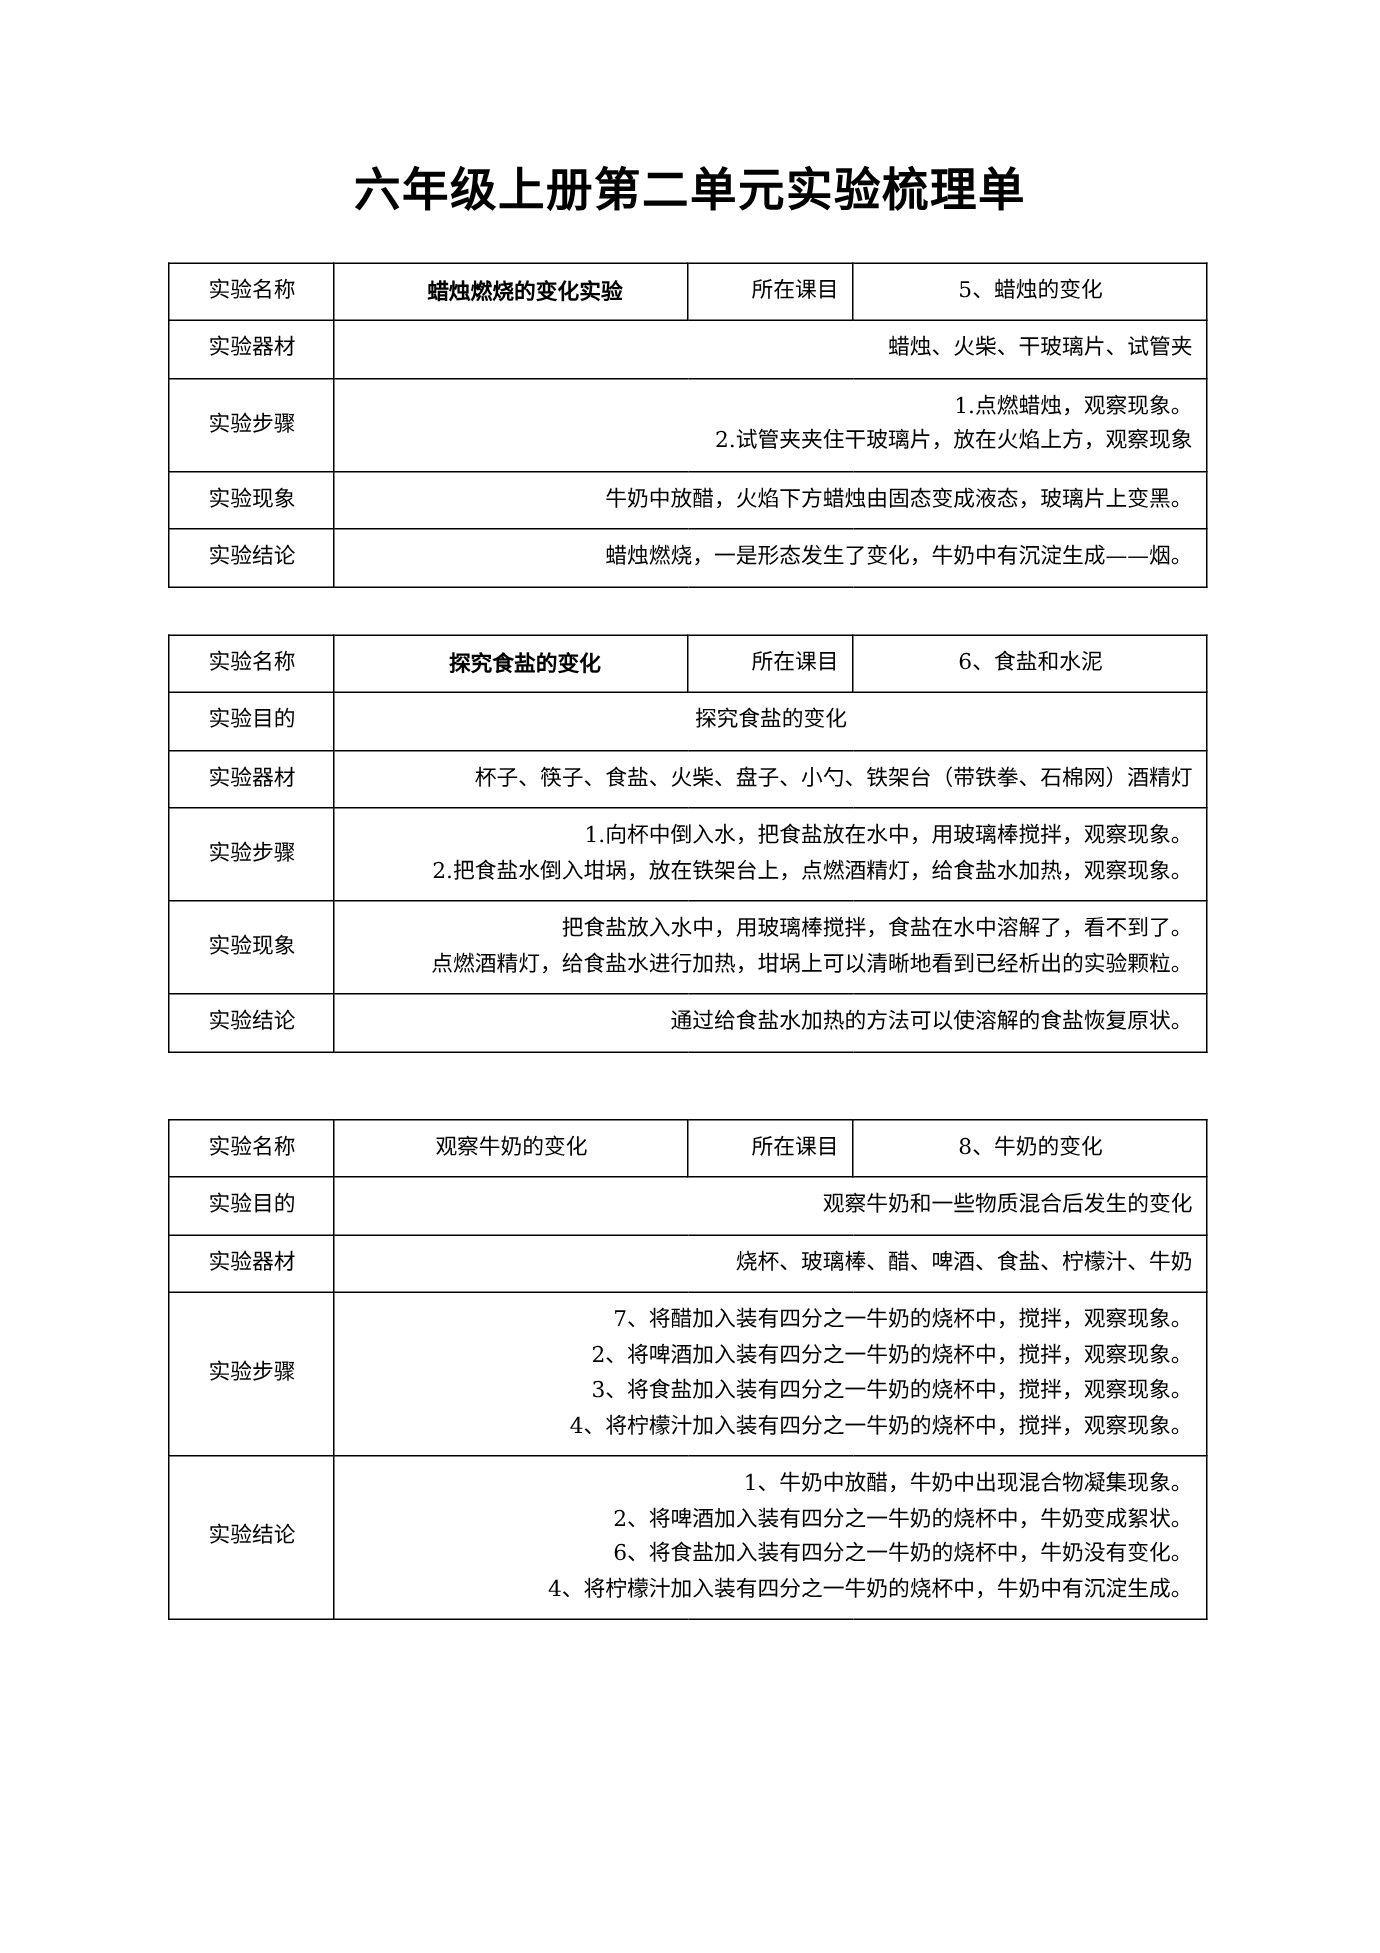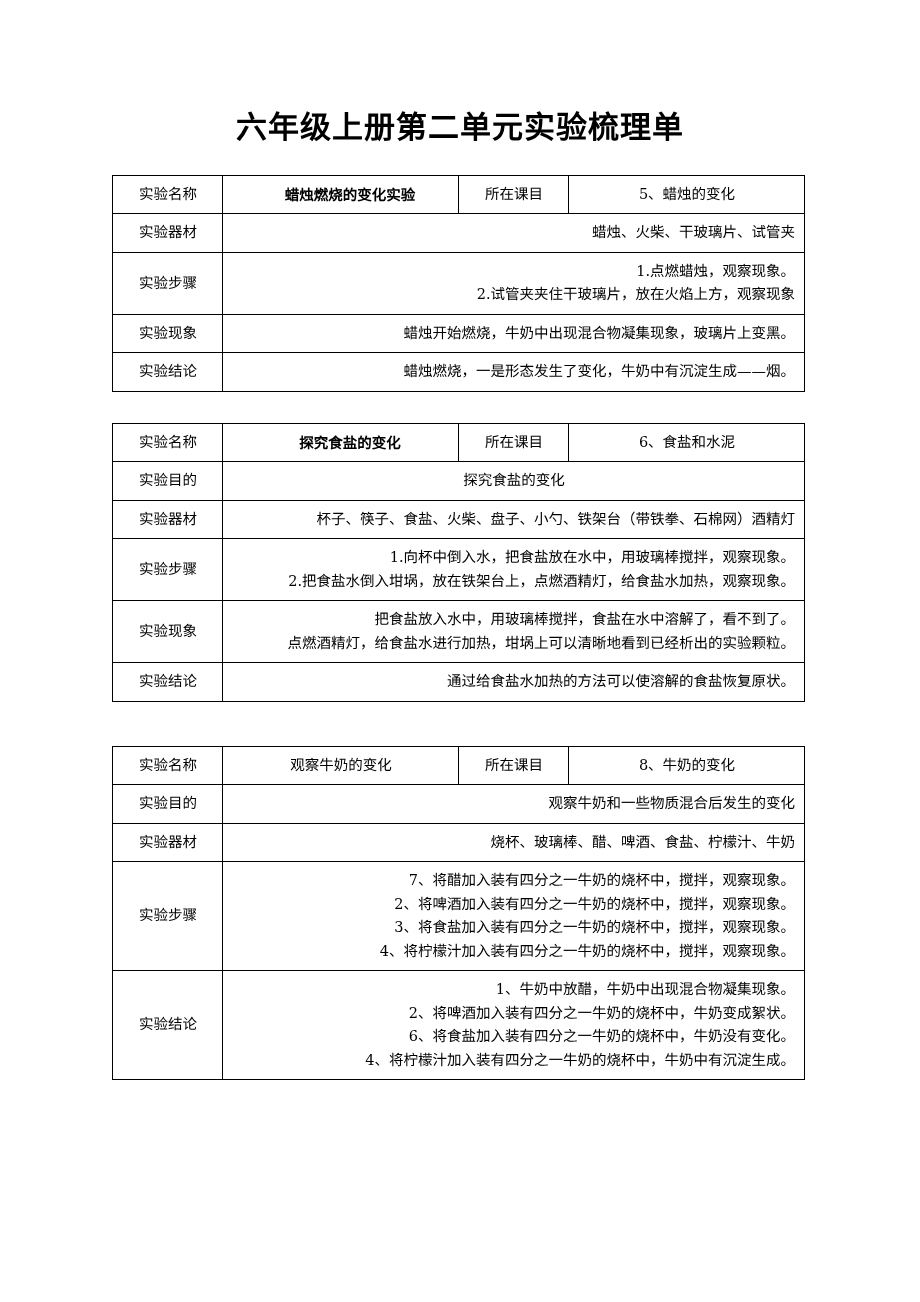--- a/index.html
+++ b/index.html
@@ -66,21 +66,21 @@
     padding-left: 4px;
     padding-right: 4px;
   }
   td.name-cell {
     width: 236px;
     text-align: center;
   }
   td.name-cell.bold { font-weight: bold; padding-left: 28px; }
   td.lesson-label-cell {
     width: 110px;
-    text-align: center;
+    text-align: right;
     white-space: nowrap;
   }
   td.lesson-cell {
     width: 236px;
     text-align: center;
   }
   td.body-cell {
     text-align: right;
   }
   td.body-cell.center { text-align: center; }
@@ -121,21 +121,21 @@
             <div class="lines">
                 <p>1.点燃蜡烛，观察现象。</p>
                 <p>2.试管夹夹住干玻璃片，放在火焰上方，观察现象</p>
               </div>
           </td>
         </tr>
         <tr class="pad-row">
           <td class="label-cell">实验现象</td>
           <td class="body-cell" colspan="3">
             <div class="lines">
-                <p>蜡烛开始燃烧，牛奶中出现混合物凝集现象，玻璃片上变黑。</p>
+                <p>牛奶中放醋，火焰下方蜡烛由固态变成液态，玻璃片上变黑。</p>
               </div>
           </td>
         </tr>
         <tr class="pad-row">
           <td class="label-cell">实验结论</td>
           <td class="body-cell" colspan="3">
             <div class="lines">
                 <p>蜡烛燃烧，一是形态发生了变化，牛奶中有沉淀生成——烟。</p>
               </div>
           </td>

